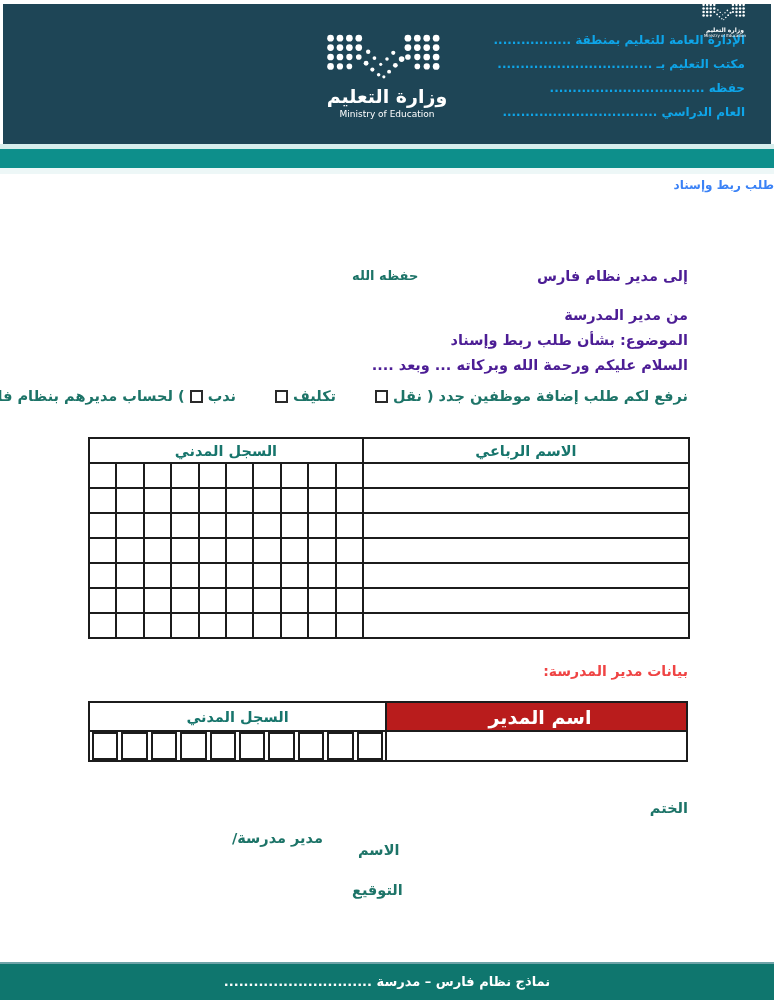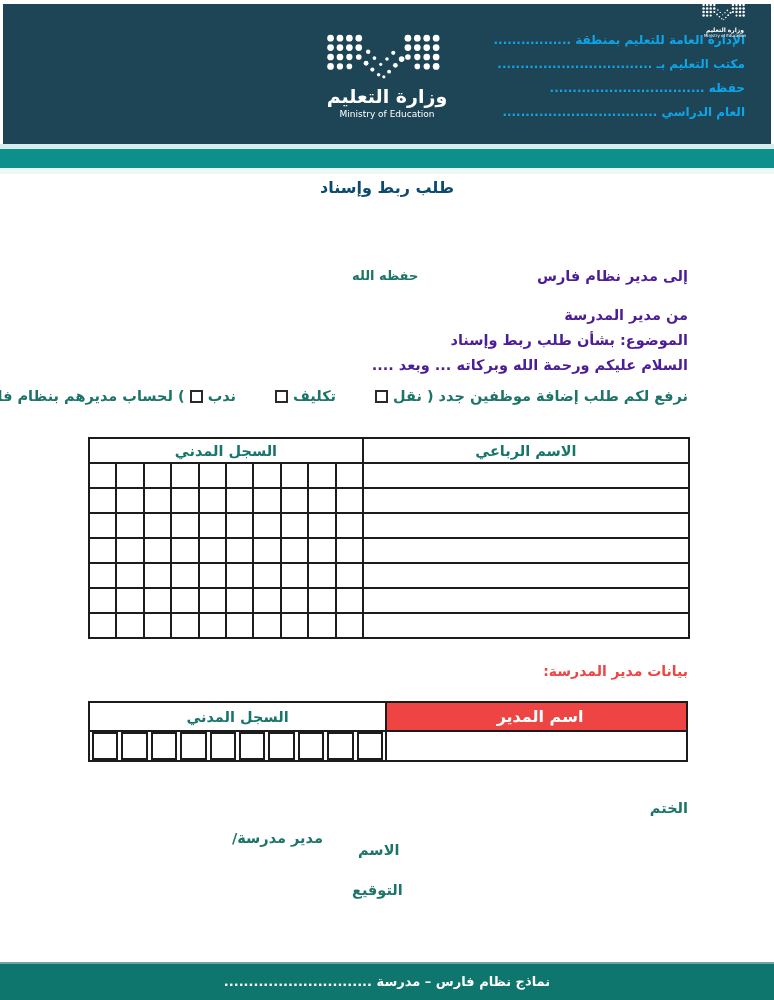--- a/index.html
+++ b/index.html
@@ -19,22 +19,22 @@
                font-size:12px; font-weight:bold; text-align:right; line-height:24px; }
   .org-lines div { white-space:nowrap; }
 
   .moe-logo { position:absolute; top:30px; left:50%; transform:translateX(-50%);
               width:170px; text-align:center; color:#fff; }
   .moe-logo svg { display:block; margin:0 auto; }
   .moe-logo .ar { font-size:19px; font-weight:bold; letter-spacing:1px; margin-top:5px; }
   .moe-logo .en { font-size:9px; margin-top:2px; font-weight:normal; }
 
   
-  .doc-title { position:absolute; top:178px; left:0; right:0; text-align:center;
-               color:#0c4a6e; font-size:16px; font-weight:bold; }
+  .doc-title { position:absolute; top:178px; left:0; right:0; 
+               color:#3b82f6; font-size:12px; font-weight:bold; }
   .t-line { position:absolute; right:86px; color:#4c1d95; font-size:14.5px; font-weight:bold; white-space:nowrap; }
   .to-line   { top:268px; }
   .blessing  { position:absolute; left:352px; top:268px; color:#1d7468; font-size:13px; font-weight:bold; }
   .from-line { top:307px; }
   .subj-line { top:332px; }
   .greet-line{ top:357px; }
   .request-line { position:absolute; top:388px; right:86px; left:70px;
                   display:flex; align-items:center; color:#1d7468;
                   font-size:14.5px; font-weight:bold; white-space:nowrap; }
   .cbox { display:inline-block; width:13px; height:13px; border:2px solid #2a2a2a;
@@ -48,21 +48,21 @@
   .t1 th { height:25px; color:#17756c; font-size:14.5px; font-weight:bold; text-align:center; background:#fff; }
   .t1 td { height:25px; background:#fff; }
   .t1 .name-col { width:326px; }
   .t1 .id-col { width:27.4px; }
 
   
   .mgr-label { position:absolute; top:663px; right:86px; color:#ef4444;
                font-size:14px; font-weight:bold; }
   .t2 { position:absolute; top:701px; left:88px; width:600px; border:2px solid #1c1c1c; direction:rtl; }
   .t2-header { display:flex; height:29px; border-bottom:2px solid #1c1c1c; }
-  .t2-name-h { width:301px; background:#ef4444; color:#ffffff; font-size:16px; font-weight:bold;
+  .t2-name-h { width:301px; background:#b91c1c; color:#ffffff; font-size:19px; font-weight:bold;
                display:flex; align-items:center; justify-content:center; border-left:2px solid #1c1c1c;padding-left:7px; }
   .t2-id-h { flex:1; color:#17756c; font-size:14.5px; font-weight:bold;
              display:flex; align-items:center; justify-content:center; background:#fff; }
   .t2-row { display:flex; height:28px; }
   .t2-name-cell { width:301px; border-left:2px solid #1c1c1c; background:#fff; }
   .t2-id-cells { flex:1; display:flex; gap:3px; padding:0 2px; }
   .t2-id-cells span { flex:1; border:2px solid #1c1c1c; background:#fff; }
 
   
   .sig { position:absolute; color:#1d7468; font-size:14.5px; font-weight:bold; white-space:nowrap; }

